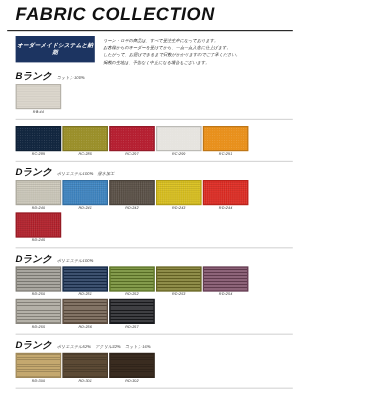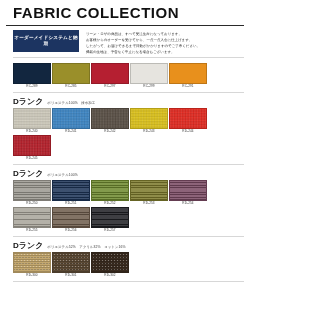--- a/index.html
+++ b/index.html
@@ -14,20 +14,21 @@
     color: #1a1a1a;
     overflow: hidden;
     position: relative;
   }
   .page {
     width: 250px;
     height: 307px;
     position: relative;
     box-sizing: border-box;
     padding: 0;
+    font-style: italic;
   }
 
   
   .title-wrap {
     padding: 5px 0 2px 13px;
   }
   .page-title {
     font-size: 15px;
     font-weight: bold;
     letter-spacing: 0.5px;
@@ -190,20 +191,32 @@
     <div class="intro-badge">オーダーメイドシステムと納期</div>
     <div class="intro-text">
       <div>リーン・ロザの商品は、すべて受注生産になっております。</div>
       <div>お客様からのオーダーを受けてから、一点一点入念に仕上げます。</div>
       <div>したがって、お届けできるまで日数がかかりますのでご了承ください。</div>
       <div>掲載の生地は、予告なく中止になる場合もございます。</div>
     </div>
   </div>
 
   <div id="sections-root">
+      <div class="section">
+        <div class="sec-head">
+          <span class="sec-rank">Bランク</span>
+          <span class="sec-compo">コットン100%</span>
+        </div>
+        <div class="swatch-row">
+          <div class="swatch-cell">
+            <div class="swatch tex-plain" style="background: rgb(222, 217, 207);"></div>
+            <div class="swatch-code">RB-44</div>
+          </div>
+        </div>
+      </div>
       <div class="divider"></div>
       <div class="section">
         <div class="swatch-row">
           <div class="swatch-cell">
             <div class="swatch tex-dot" style="background: rgb(18, 38, 63);"></div>
             <div class="swatch-code">RC-289</div>
           </div>
           <div class="swatch-cell">
             <div class="swatch tex-dot" style="background: rgb(154, 143, 42);"></div>
             <div class="swatch-code">RC-285</div>

